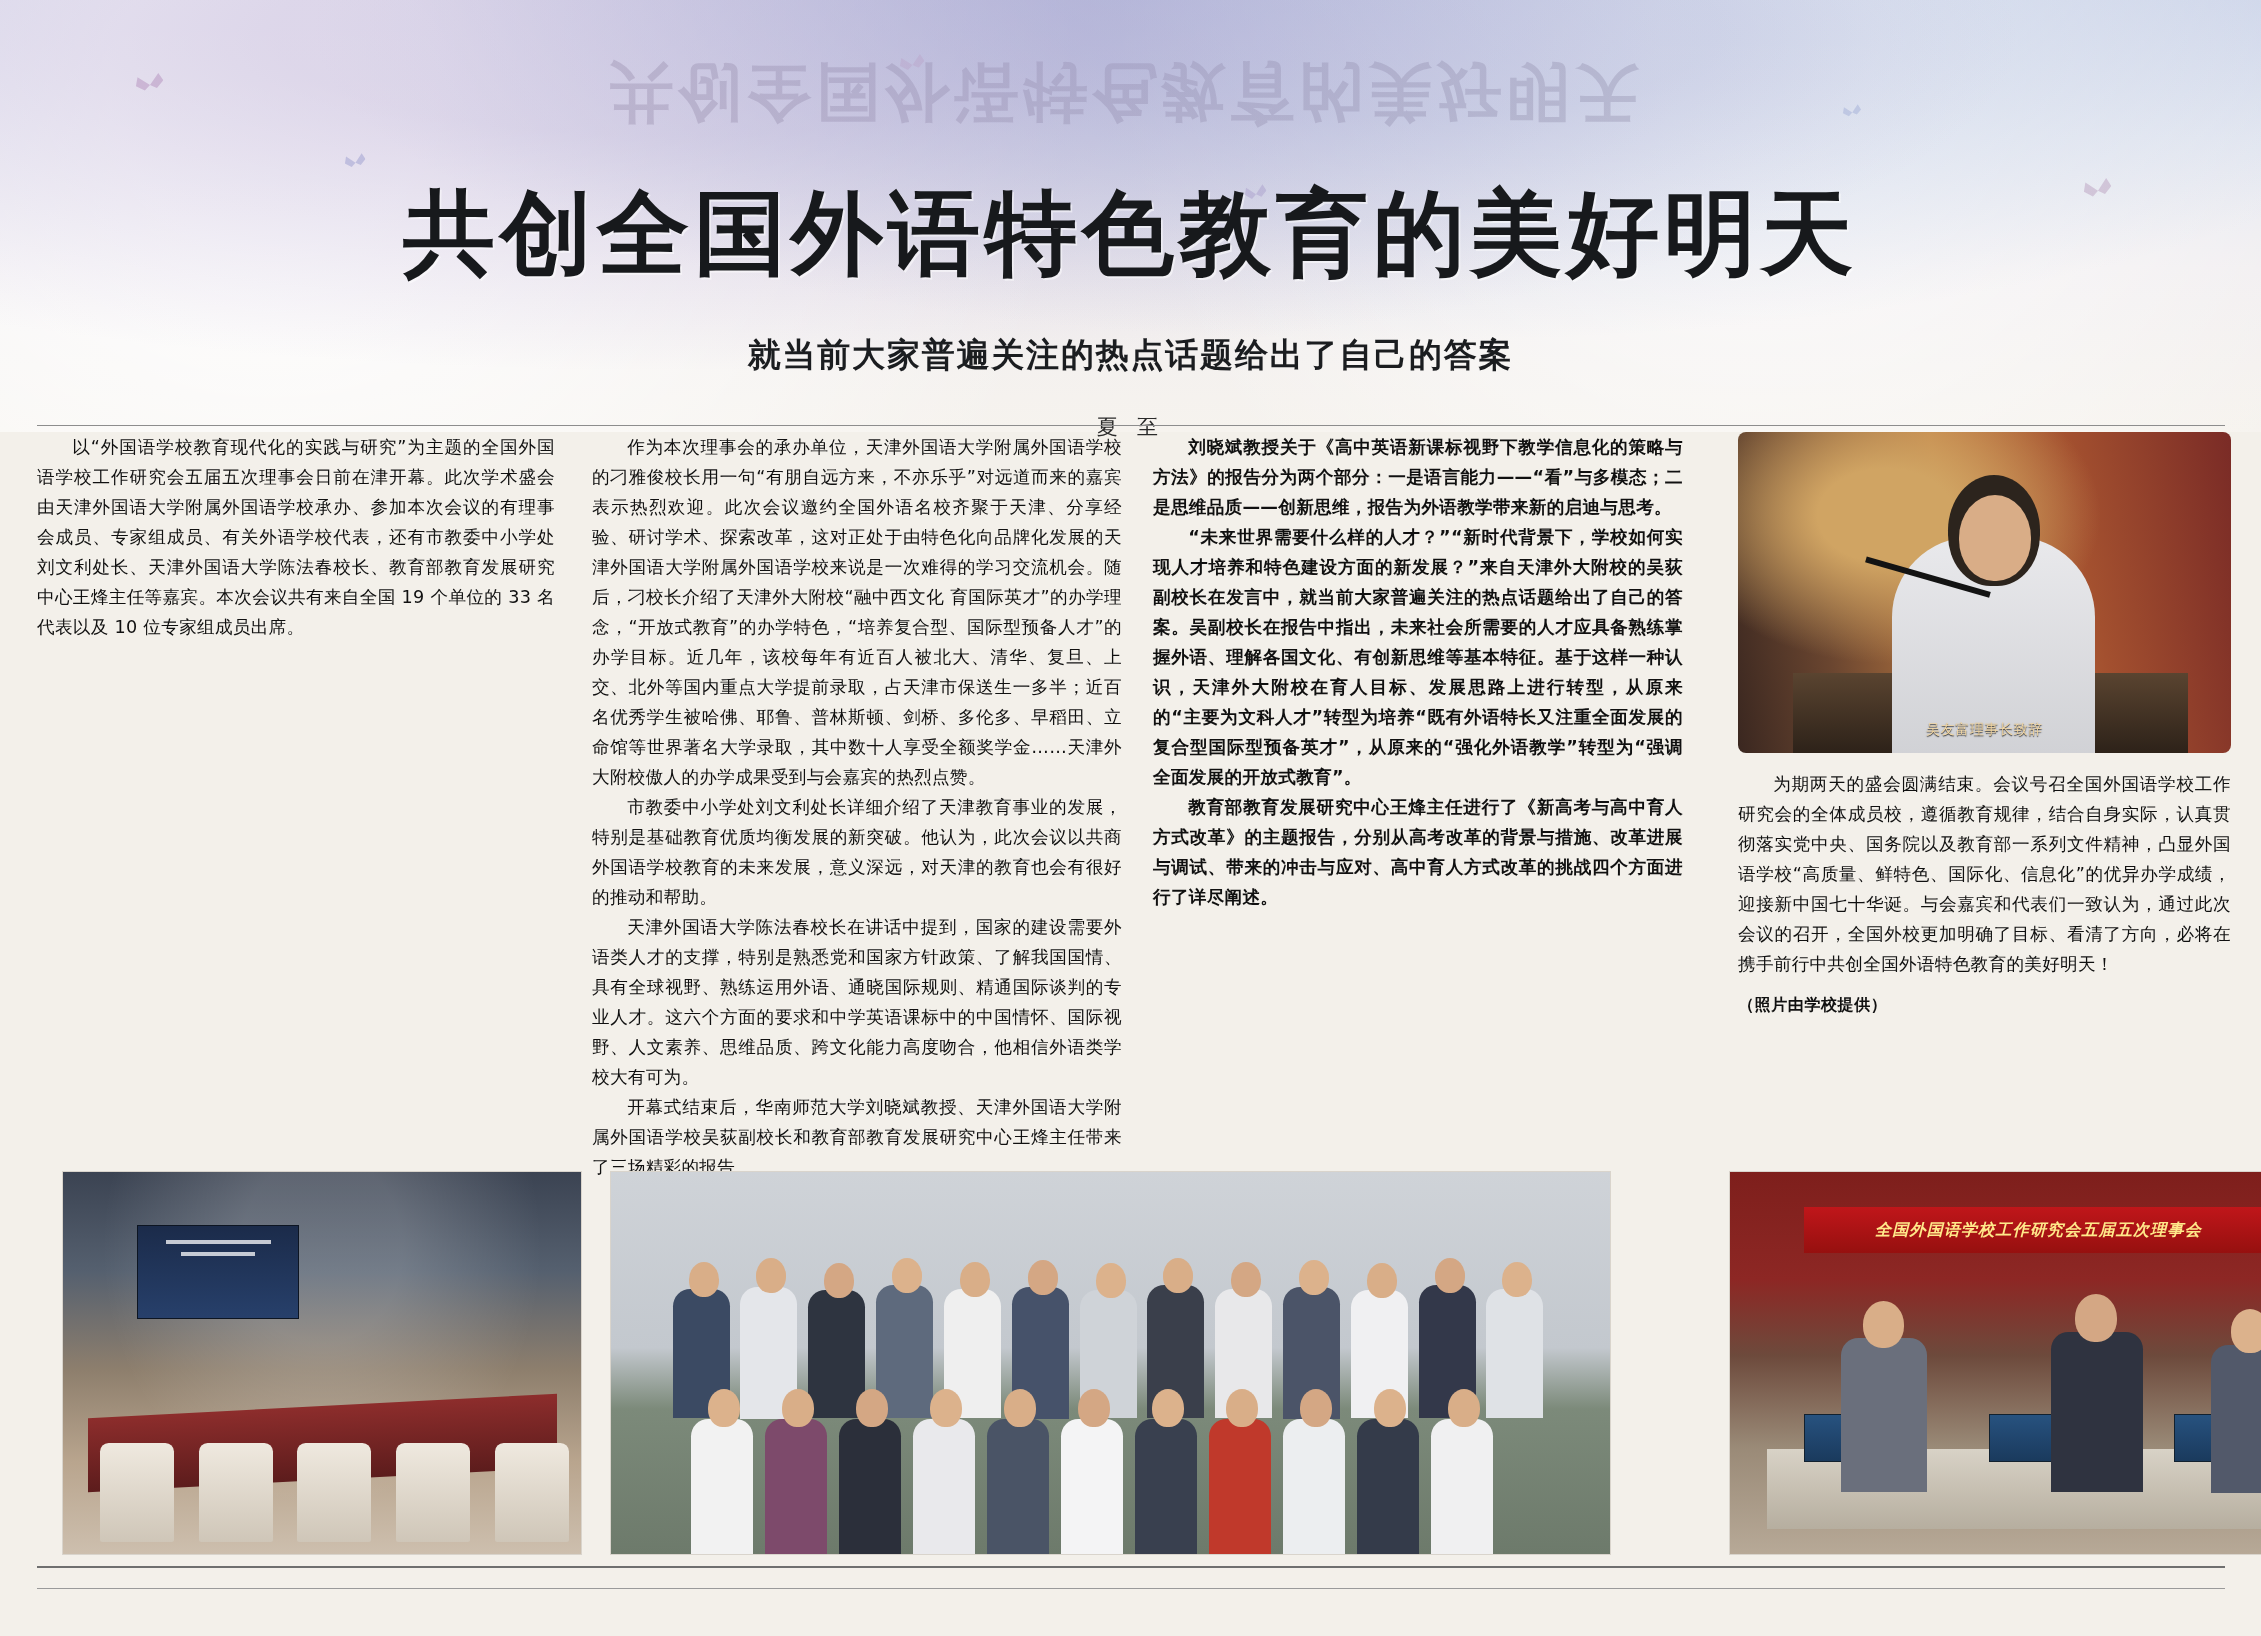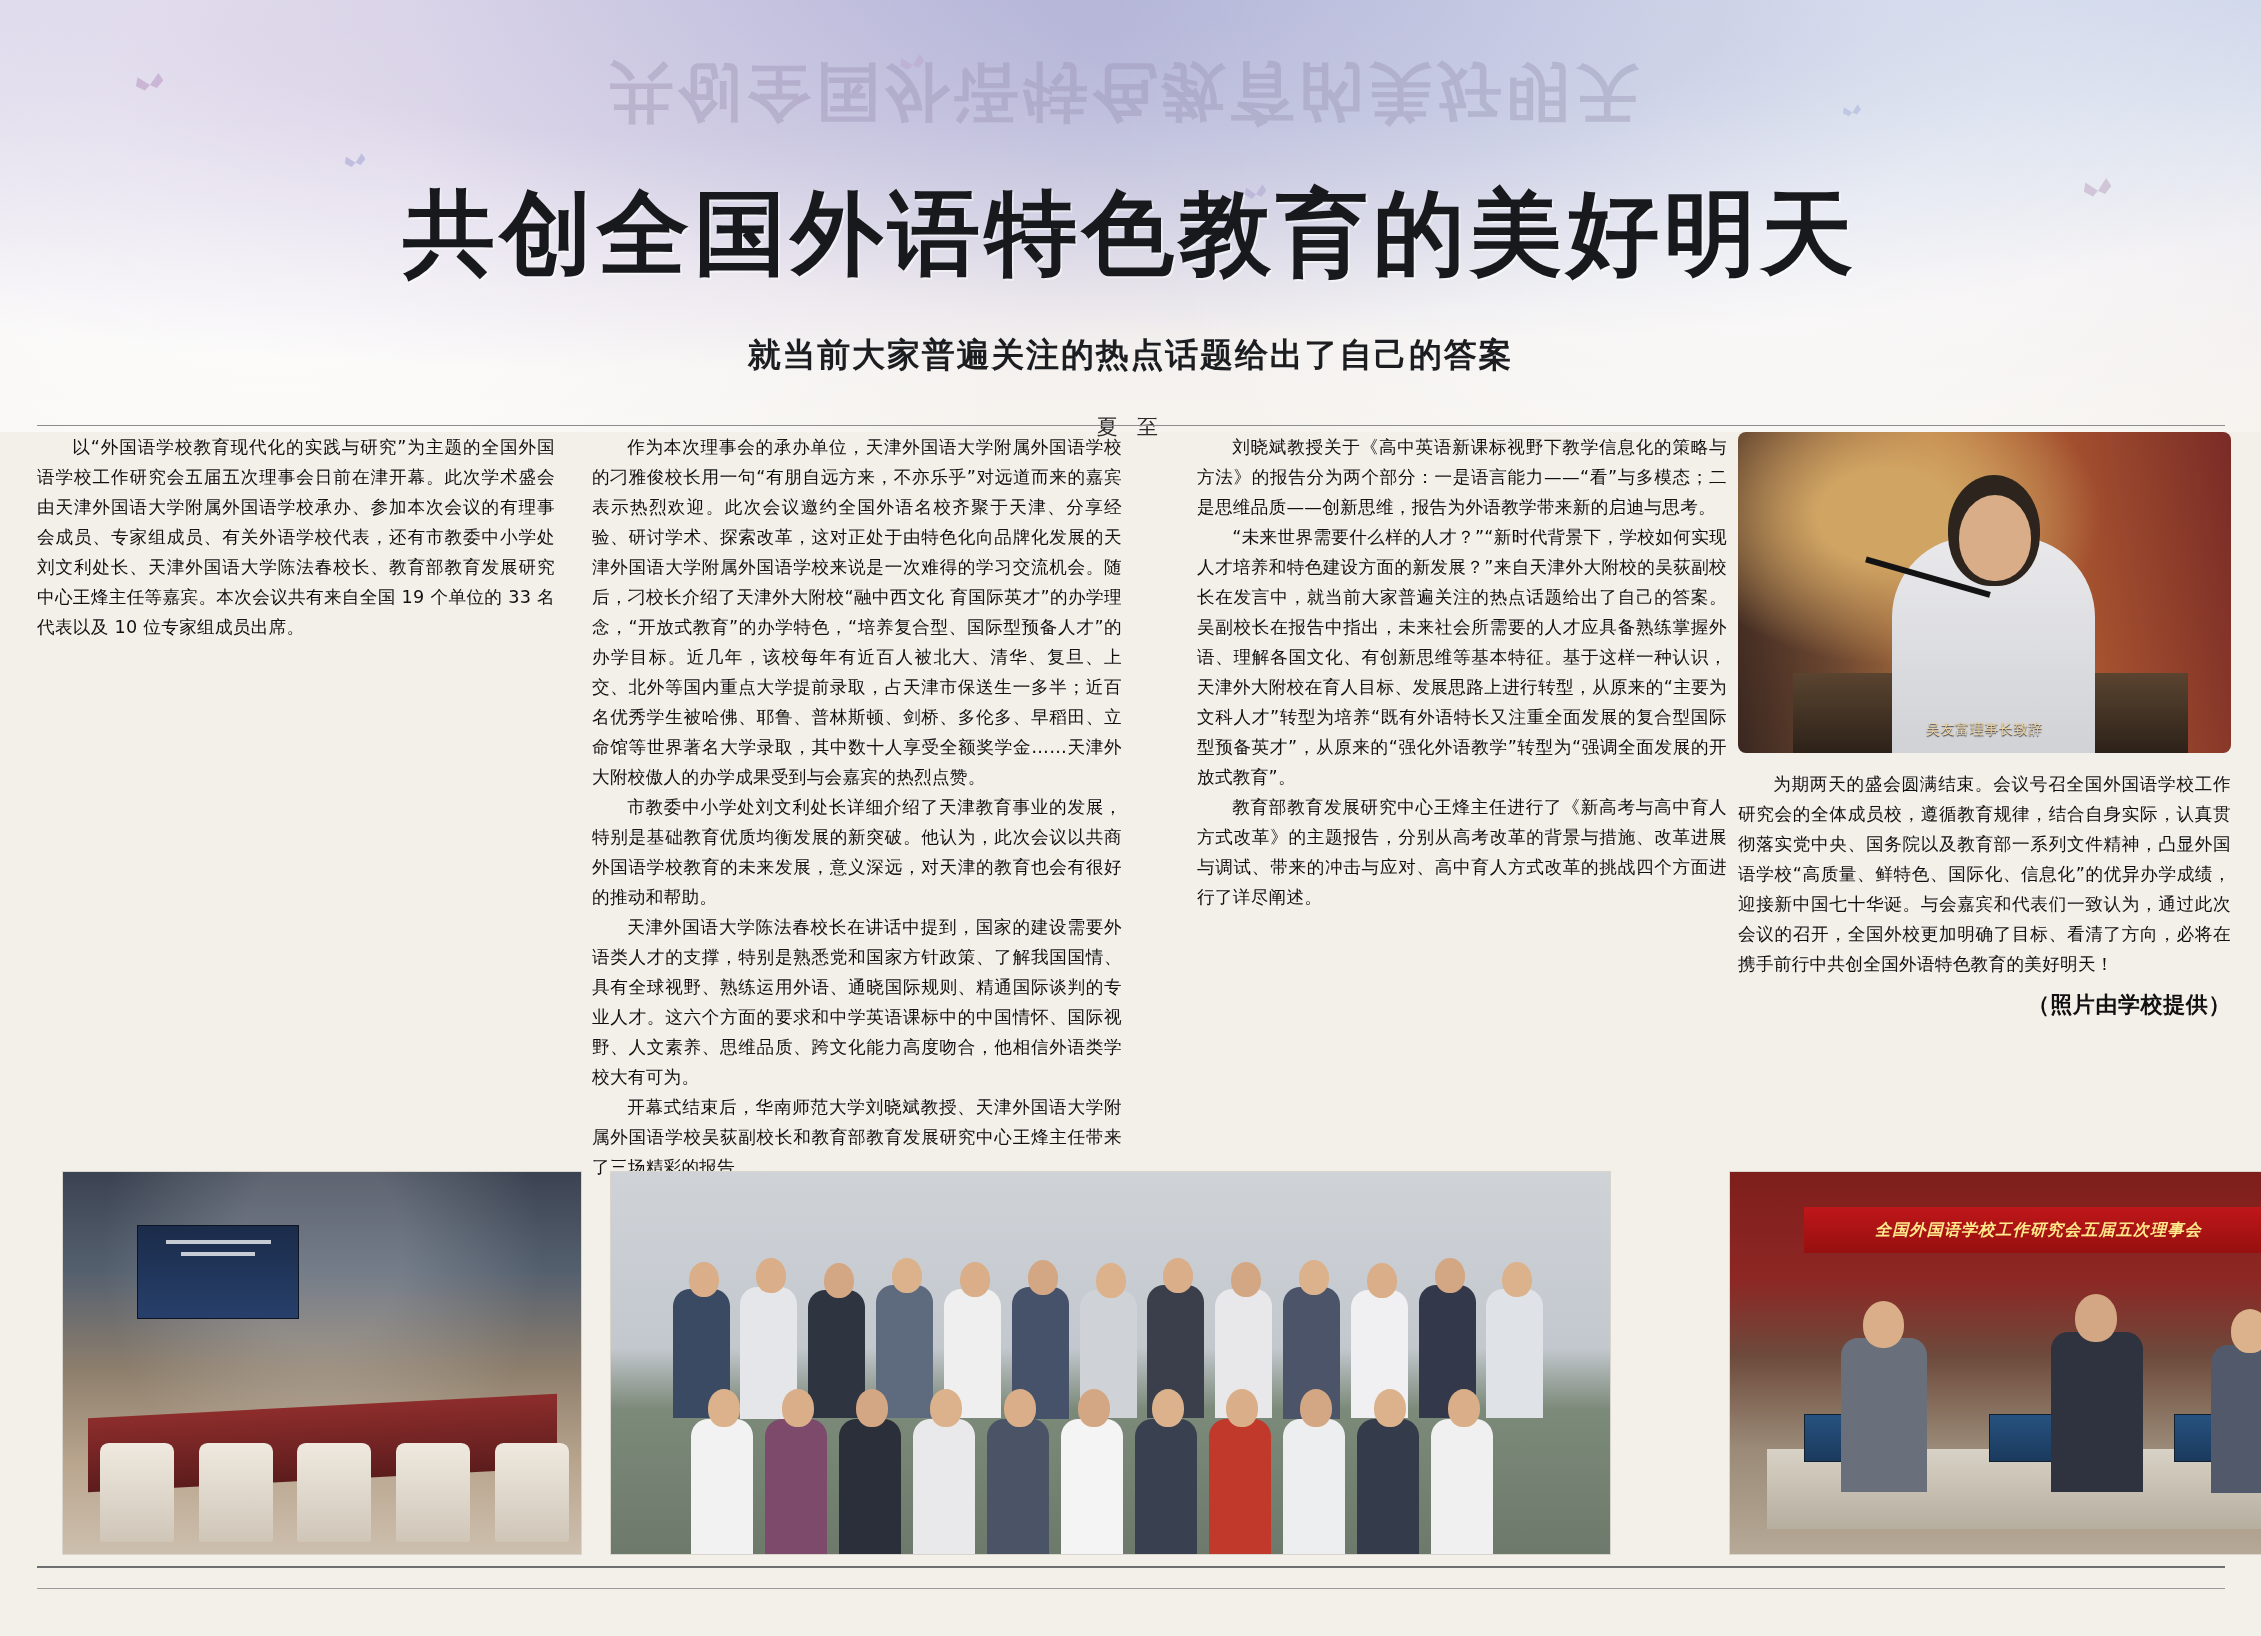--- a/index.html
+++ b/index.html
@@ -135,21 +135,21 @@
     font-size: 17.6px;
     line-height: 30px;
     color: #101010;
     text-align: justify;
     text-justify: inter-character;
     letter-spacing: 0.3px;
   }
   .col p { margin: 0; text-indent: 2em; }
   .col-1 { left: 0px;    width: 518px; }
   .col-2 { left: 555px;  width: 530px; }
-  .col-3 { left: 1160px; width: 530px; }
+  .col-3 { left: 1116px; width: 530px; font-weight: bold; }
   .col-4 { left: 1701px; width: 493px; }
 
   
   .photo {
     position: relative;
     background: #6a5b4a;
     overflow: hidden;
   }
   .photo .cap {
     position: absolute;
@@ -245,23 +245,23 @@
     transform-origin: right center;
   }
   .pm-podium {
     position: absolute;
     left: 55px; bottom: 0;
     width: 395px; height: 80px;
     background: linear-gradient(180deg, #5a4430 0%, #2d2219 100%);
   }
   .credit {
     margin-top: 11px;
-    text-align: right;
+    text-align: left;
     font-weight: 700;
-    font-size: 22px;
+    font-size: 16px;
     letter-spacing: 0.6px;
   }
 
   
   .strip {
     position: absolute;
     left: 37px;
     top: 1171px;
     width: 2195px;
     height: 382px;

